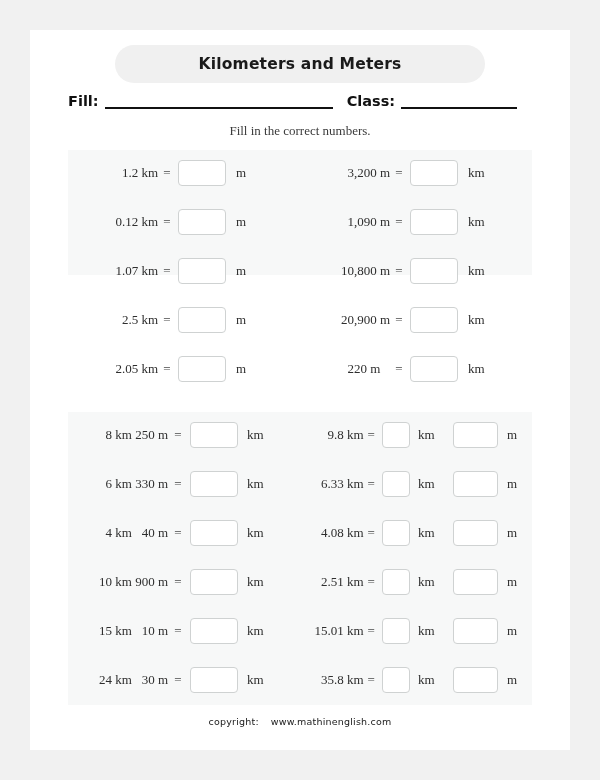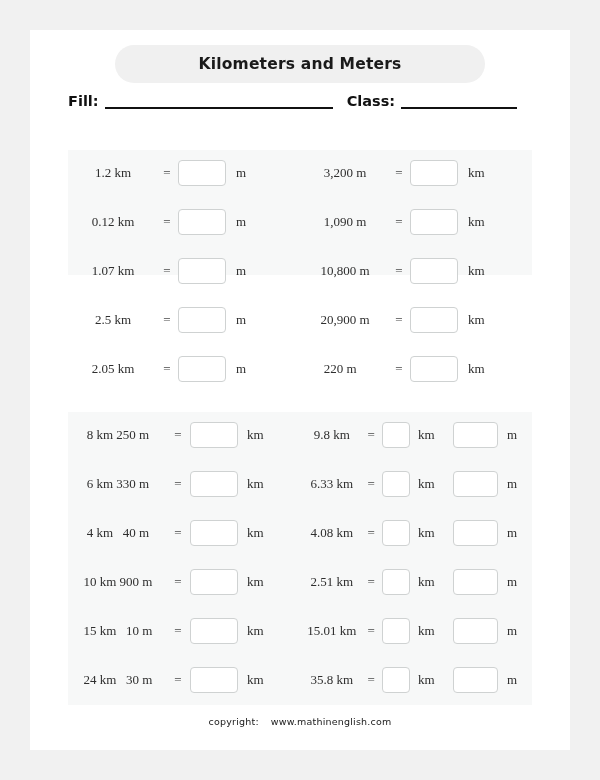--- a/index.html
+++ b/index.html
@@ -112,21 +112,21 @@
     width: 232px;
     height: 30px;
     display: flex;
     align-items: center;
     font-family: "Liberation Serif", serif;
     font-size: 13px;
     color: #2e2e2e;
   }
 
   .p-expr {
-    text-align: center;
+    text-align: right;
     white-space: pre;
     font-size: 13px;
     color: #2e2e2e;
   }
   .p-eq {
     text-align: center;
     font-size: 13px;
     color: #4a4a4a;
   }
   .p-unit {
@@ -187,20 +187,21 @@
   </div>
 
   <div class="nameclass">
     <span class="nc-label">Fill:</span>
     <span class="nc-rule name"></span>
     <span class="nc-gap"></span>
     <span class="nc-label">Class:</span>
     <span class="nc-rule class"></span>
   </div>
 
+  <div class="instruction">Fill in the correct numbers.</div>
 
   <div class="panel" id="panel-1">
 
     <div class="panel-col col-left">
       <div class="prob-row s1" style="top:8px">
         <span class="p-expr">1.2 km</span>
         <span class="p-eq">=</span>
         <span class="ans-box"></span>
         <span class="p-unit">m</span>
       </div>

